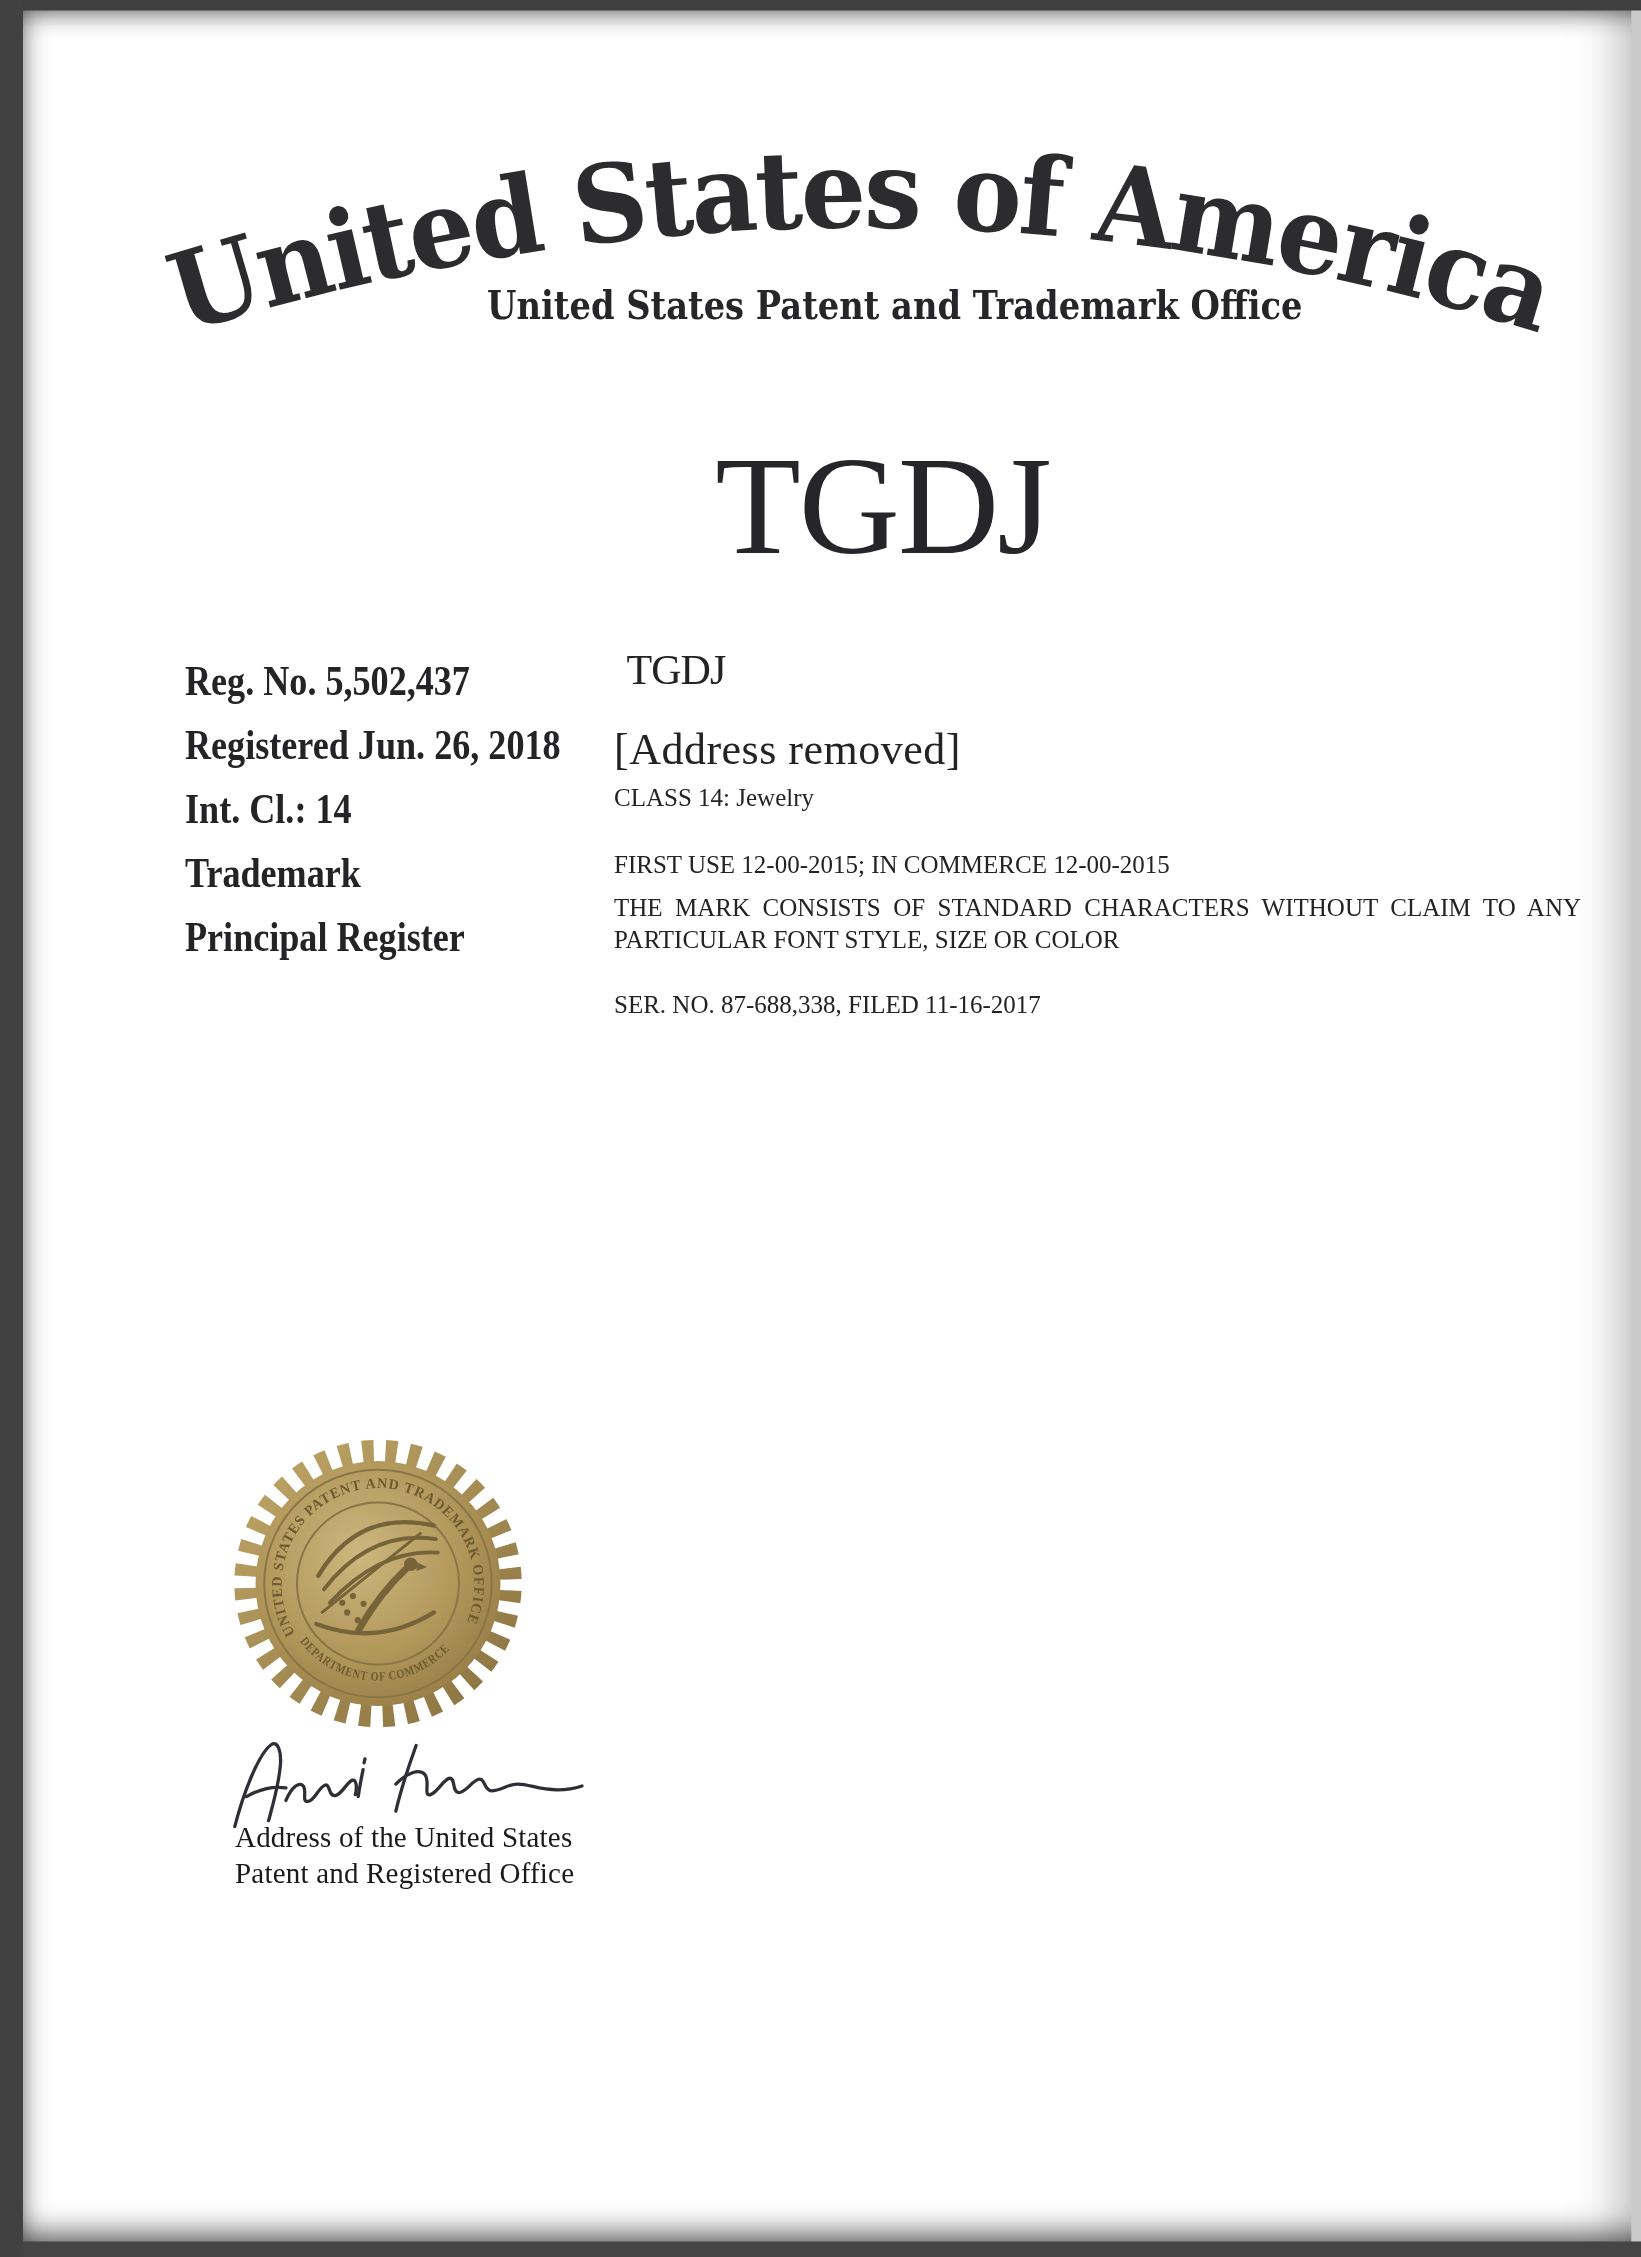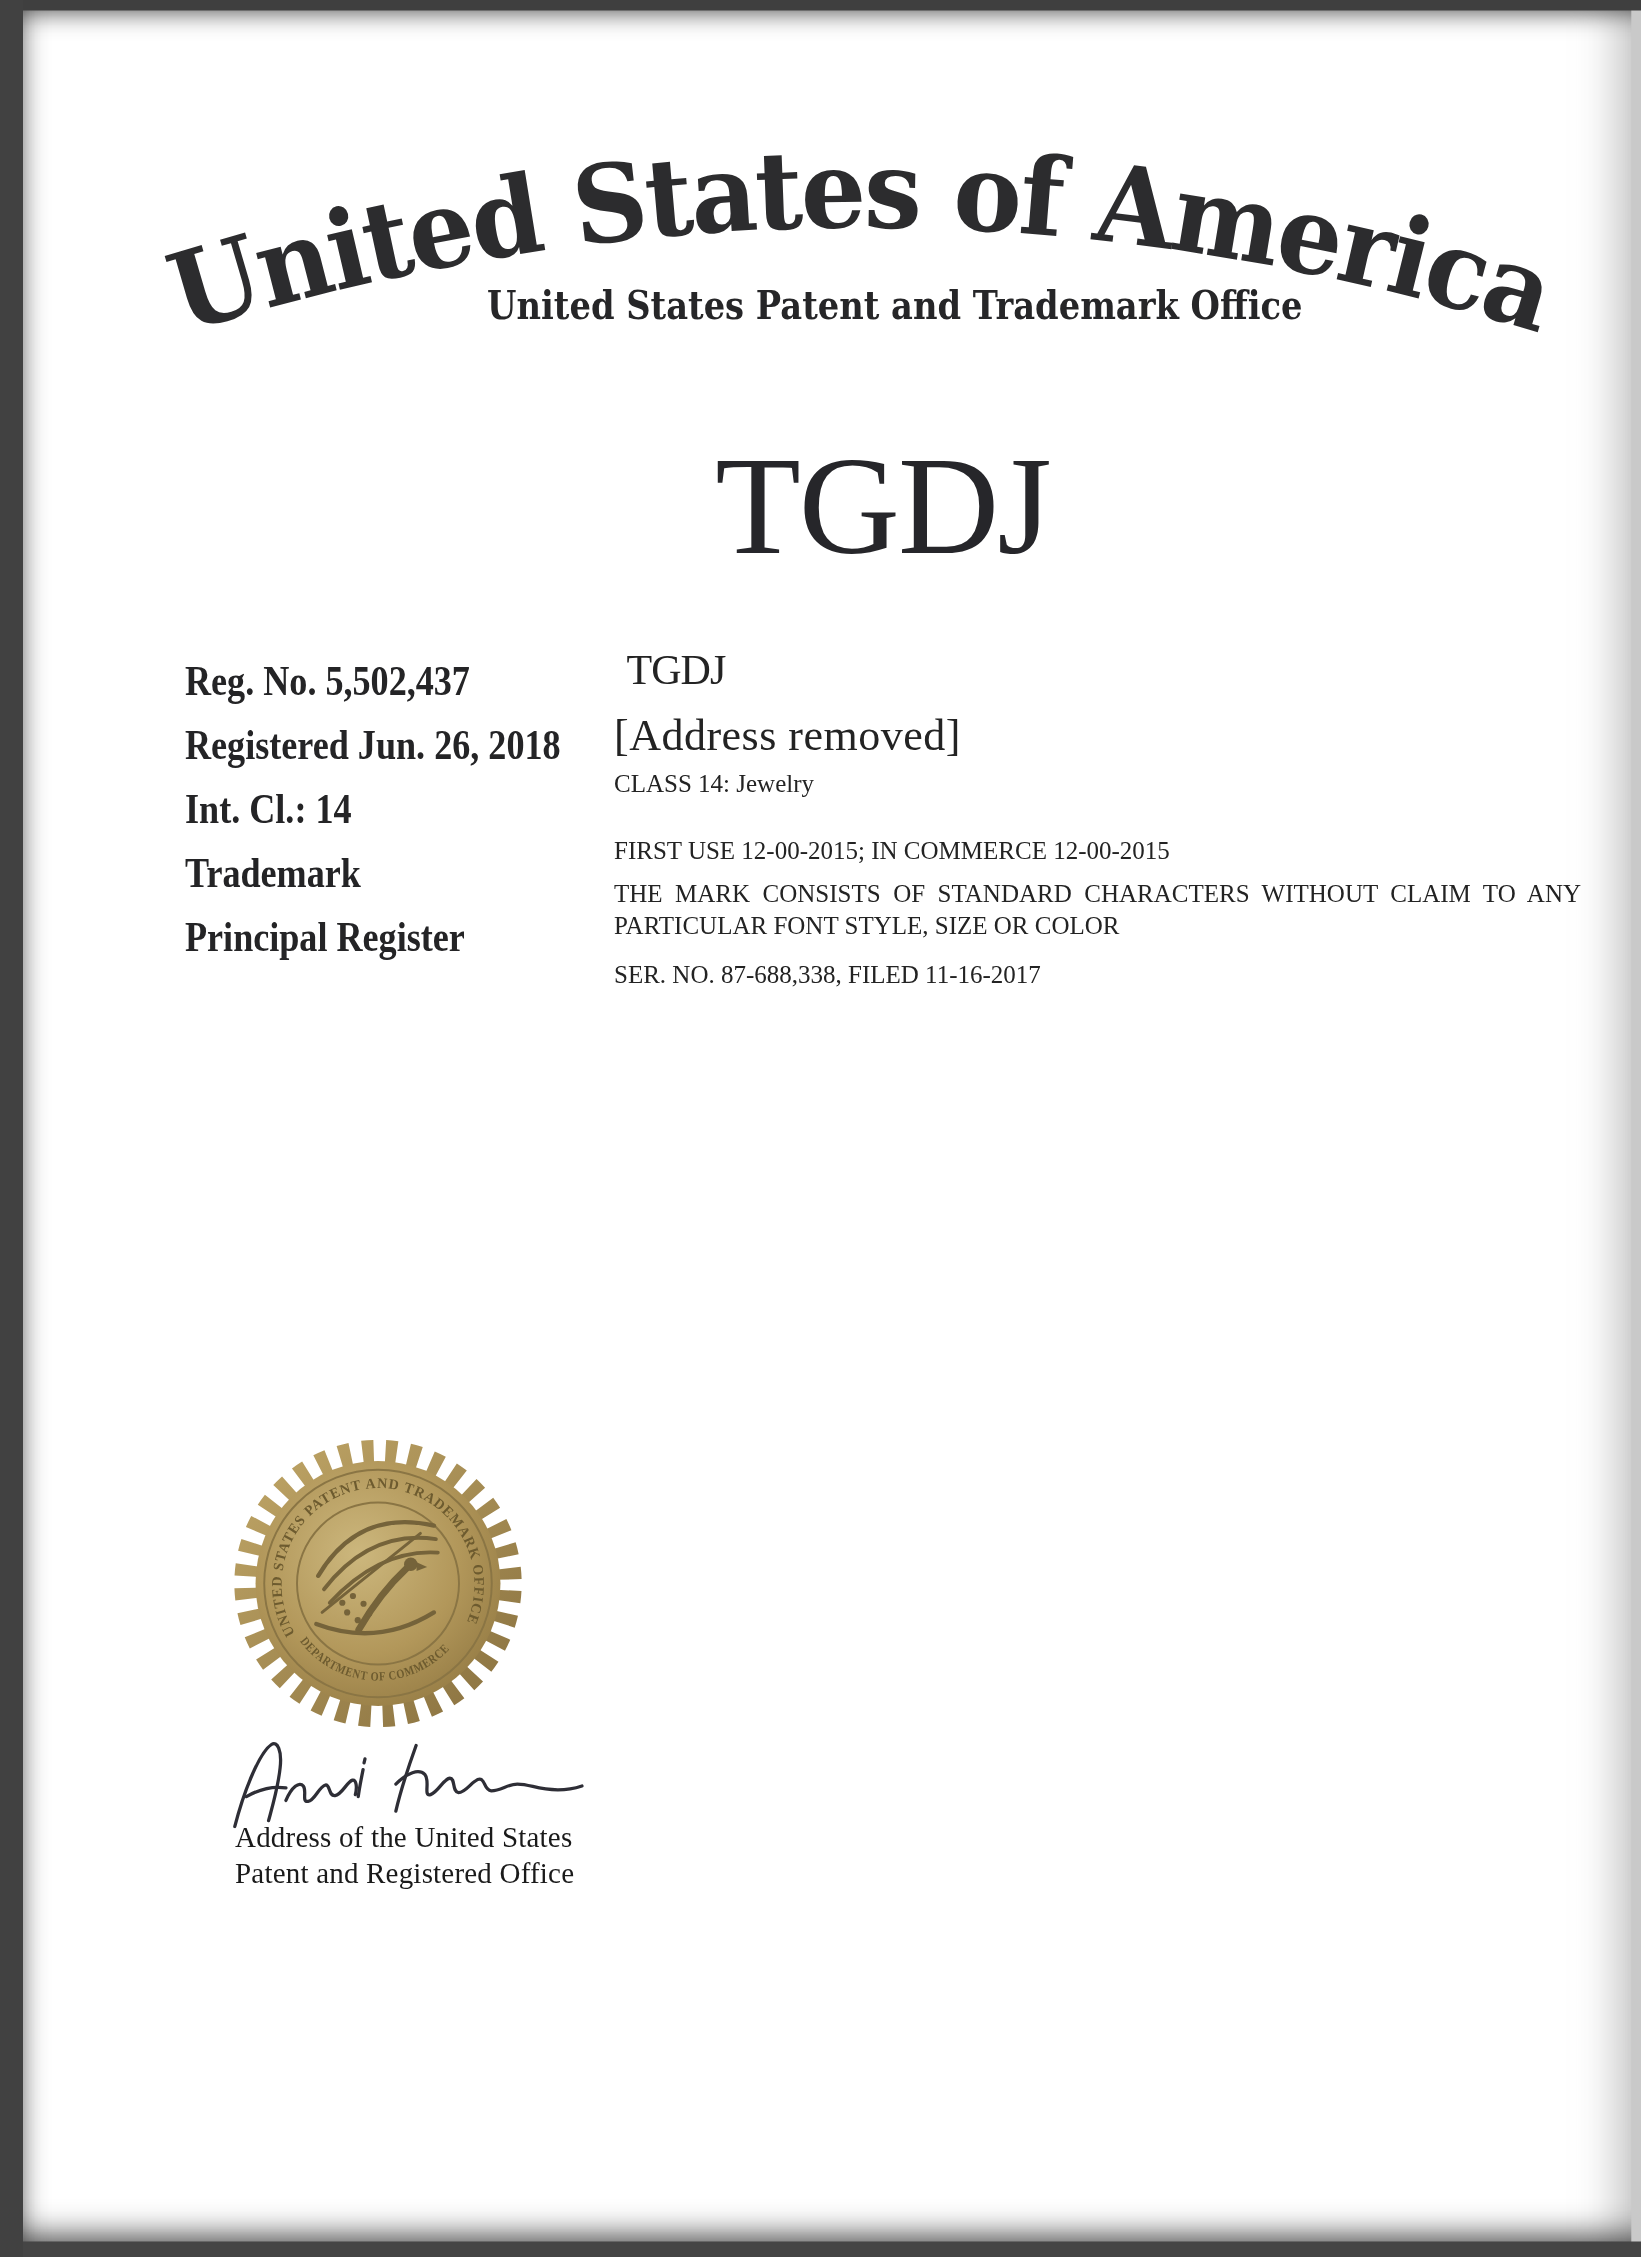--- a/index.html
+++ b/index.html
@@ -49,29 +49,29 @@
     white-space:nowrap;
   }
   .left-col{
     position:absolute;left:185px;top:649px;width:541px;
     transform:scaleX(.86);transform-origin:0 0;
     font-weight:700;font-size:42px;line-height:64px;
     color:#242426;white-space:nowrap;
   }
   .right-col{position:absolute;left:614px;top:648px;width:967px;color:#232323;}
   .owner-name{font-size:42px;line-height:44px;padding-left:12.6px;letter-spacing:-1px;}
-  .owner-address{font-size:44px;line-height:48px;margin-top:20px;letter-spacing:0.5px;}
+  .owner-address{font-size:44px;line-height:48px;margin-top:34px;letter-spacing:0.5px;}
   .detail-line{font-size:25px;line-height:32px;}
   .class-line{margin-top:8px;}
   .first-use-line{margin-top:35px;}
   .mark-statement{
     font-size:25px;line-height:32px;margin-top:11px;width:967px;
     text-align:justify;text-justify:inter-word;
   }
-  .serial-line{margin-top:17px;}
+  .serial-line{margin-top:33px;}
   .seal-svg{position:absolute;left:231px;top:1435px;width:294px;height:297px;}
   .seal-arc-text{
     font-family:"Liberation Serif", serif;
     font-weight:700;letter-spacing:1px;fill:#6d5b2f;
   }
   .signature-svg{position:absolute;left:217px;top:1731px;width:377px;height:108px;}
   .director-block{
     position:absolute;left:235px;top:1819px;
     font-size:29px;line-height:36px;color:#1a1a1a;
     letter-spacing:0.2px;

